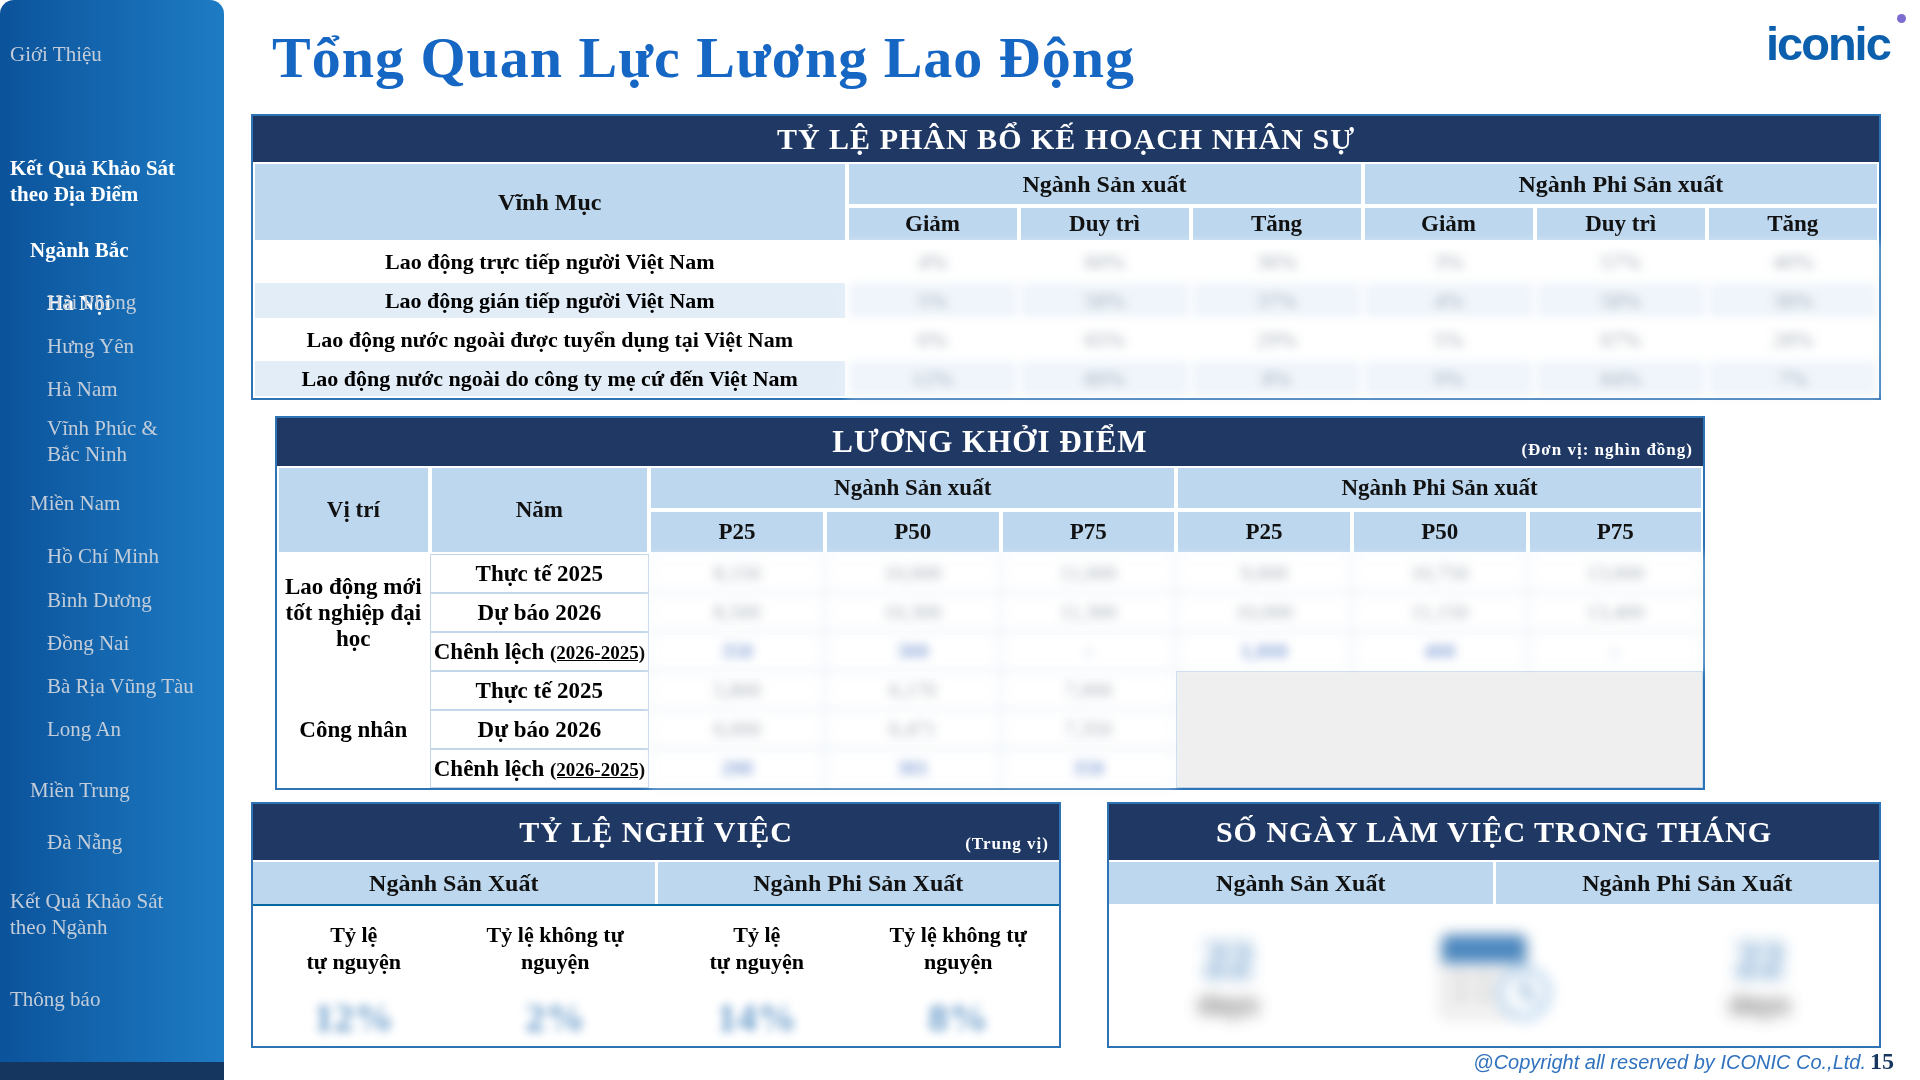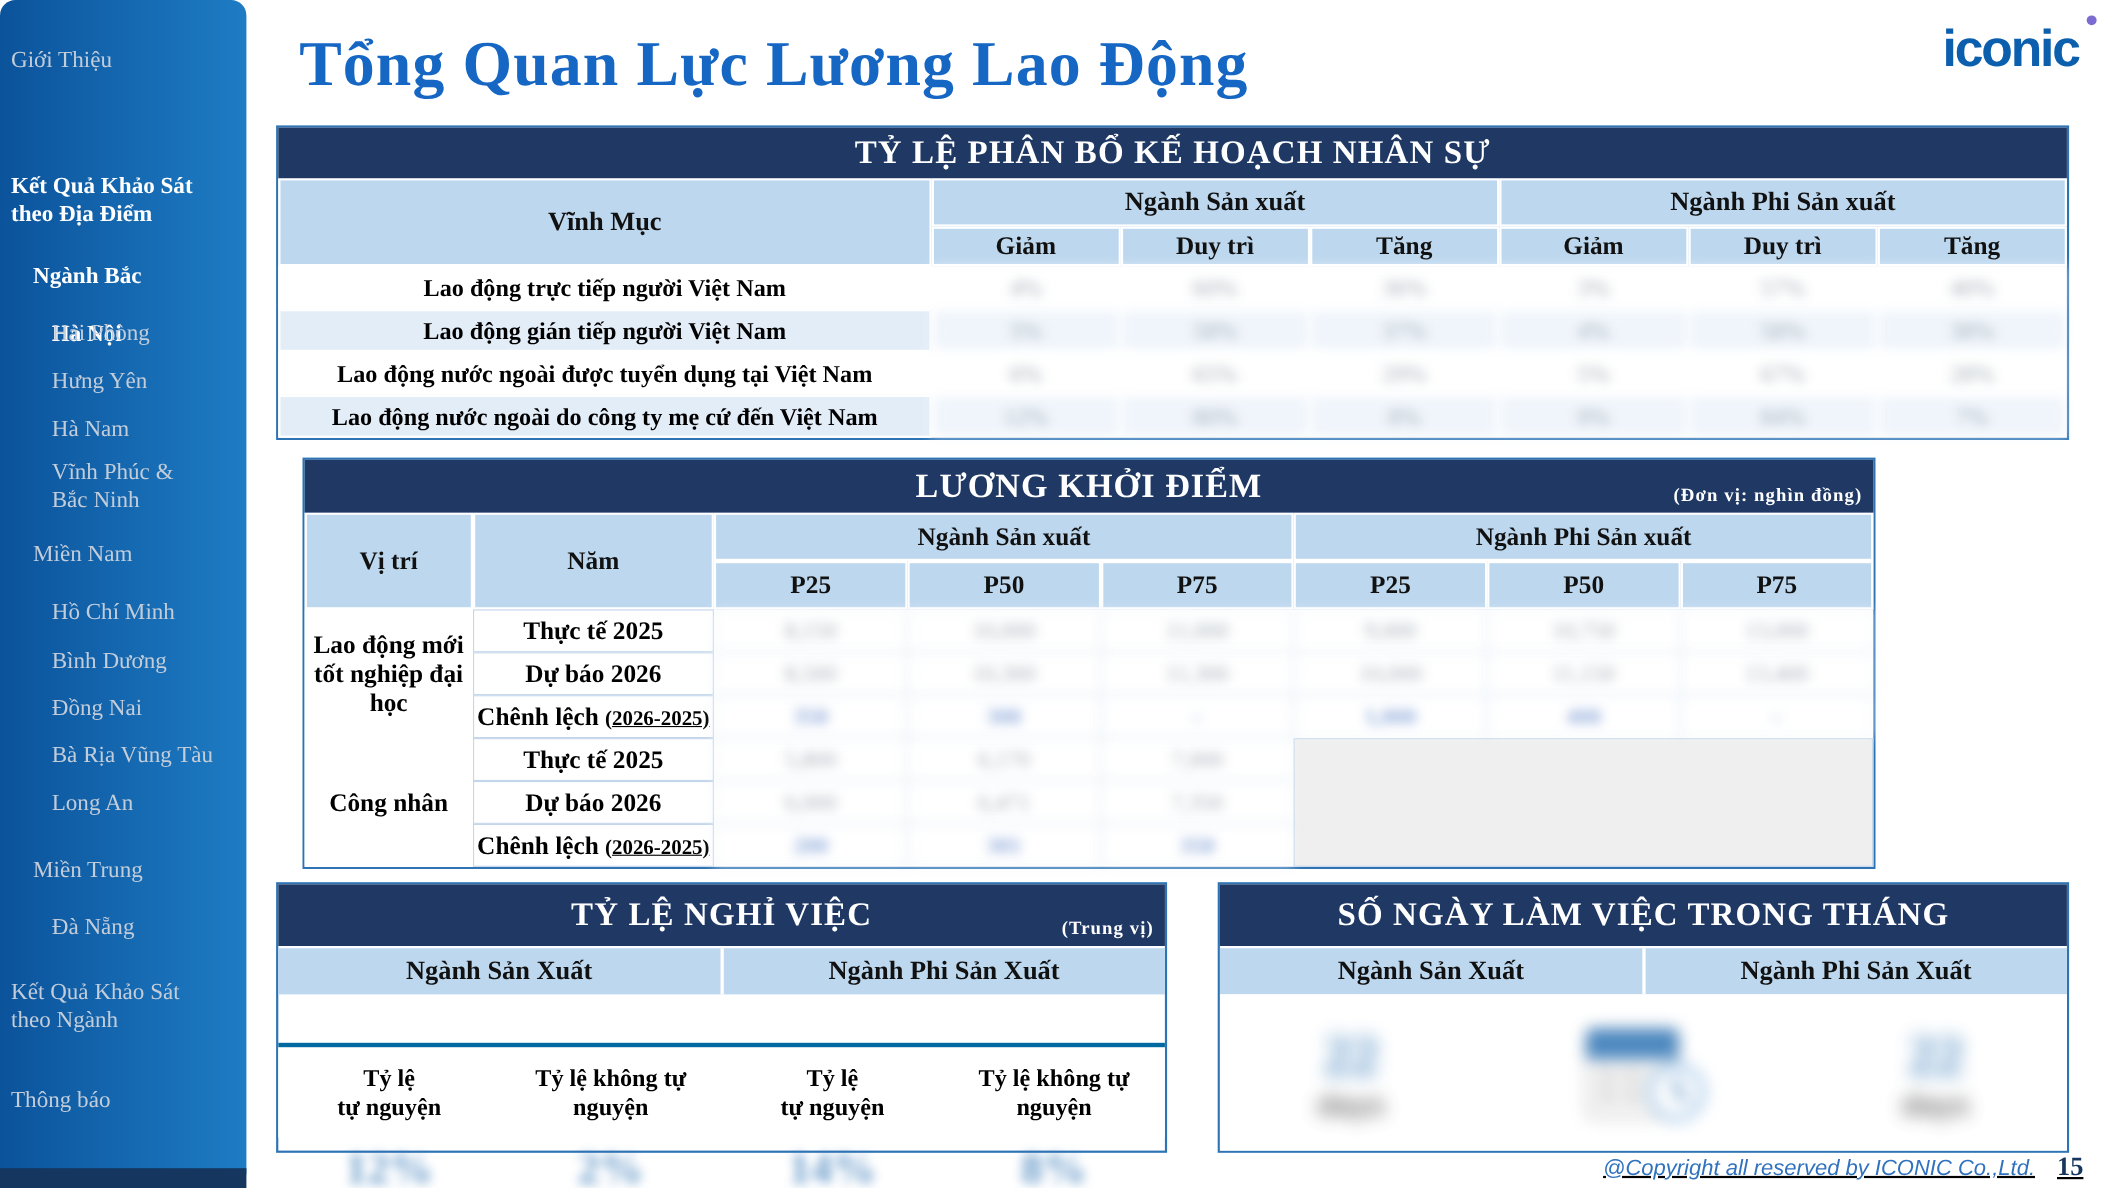--- a/index.html
+++ b/index.html
@@ -56,41 +56,41 @@
   .t2 td.empty { background:#EFEFEF; }
 
   
   #panel-turnover { left:251px; top:802px; width:810px; height:246px; }
   #panel-workdays { left:1107px; top:802px; width:774px; height:246px; }
   #panel-turnover .bar, #panel-workdays .bar { height:56px; font-size:30px; letter-spacing:1px; }
   .group-row { display:flex; height:42px; background:#BDD7EE; margin-top:2px; }
   .group-row .g { flex:1; display:flex; align-items:center; justify-content:center;
                   font-weight:700; font-size:24px; color:#111; }
   .group-row .g + .g { border-left:3px solid #ffffff; }
-  .to-heads { display:flex; height:86px; background:#ffffff; border-top:4px solid #0369a1;margin-top:44px; }
+  .to-heads { display:flex; height:86px; background:#ffffff; border-top:2px solid #0369a1; }
   .to-heads .h { flex:1; display:flex; align-items:center; justify-content:center; text-align:center;
                  font-weight:700; font-size:22px; white-space:pre-line; line-height:1.25; }
   .to-vals { display:flex; height:54px; }
   .to-vals .v { flex:1; display:flex; align-items:center; justify-content:center;
                 font-weight:700; font-size:40px; color:#2E74B5; }
 
   .wd-content { display:flex; height:142px; align-items:center; justify-content:space-around; background:#ffffff; }
   .wd-stat { display:flex; flex-direction:column; align-items:center; gap:2px; }
   .wd-stat .num { font-weight:700; font-size:50px; color:#2E74B5; }
   .wd-stat .cap { font-weight:700; font-size:27px; color:#4a4a4a; font-family:"Liberation Sans",sans-serif; }
 
   
   .bv { filter:blur(5px); opacity:.55; color:#5c6e80; }
   .bv-blue { filter:blur(5px); opacity:.6; color:#4472C4; font-weight:700; }
   .blur-pct { filter:blur(5px); opacity:.7; }
   .blur-big { filter:blur(8px); opacity:.8; }
   .blur-icon { filter:blur(7px); opacity:.85; }
 
   
-  #footer { position:absolute; right:26px; top:1048px; display:flex; align-items:baseline; gap:20px;text-decoration:underline; }
+  #footer { position:absolute; right:26px; top:1048px; display:flex; align-items:baseline; gap:4px; }
   #footer .copy { font-family:"Liberation Sans","DejaVu Sans",sans-serif; font-style:italic;
                   font-size:20px; color:#3072BE; }
   #footer .page { font-size:24px; font-weight:700; color:#17365D; }
 </style>
 </head>
 <body>
 
 <nav id="sidebar">
   <div class="nav-item lvl0" style="top:42px">Giới Thiệu</div>
   <div class="nav-item lvl0 on" style="top:112px">Kết Quả Khảo Sát theo Địa Điểm</div>

